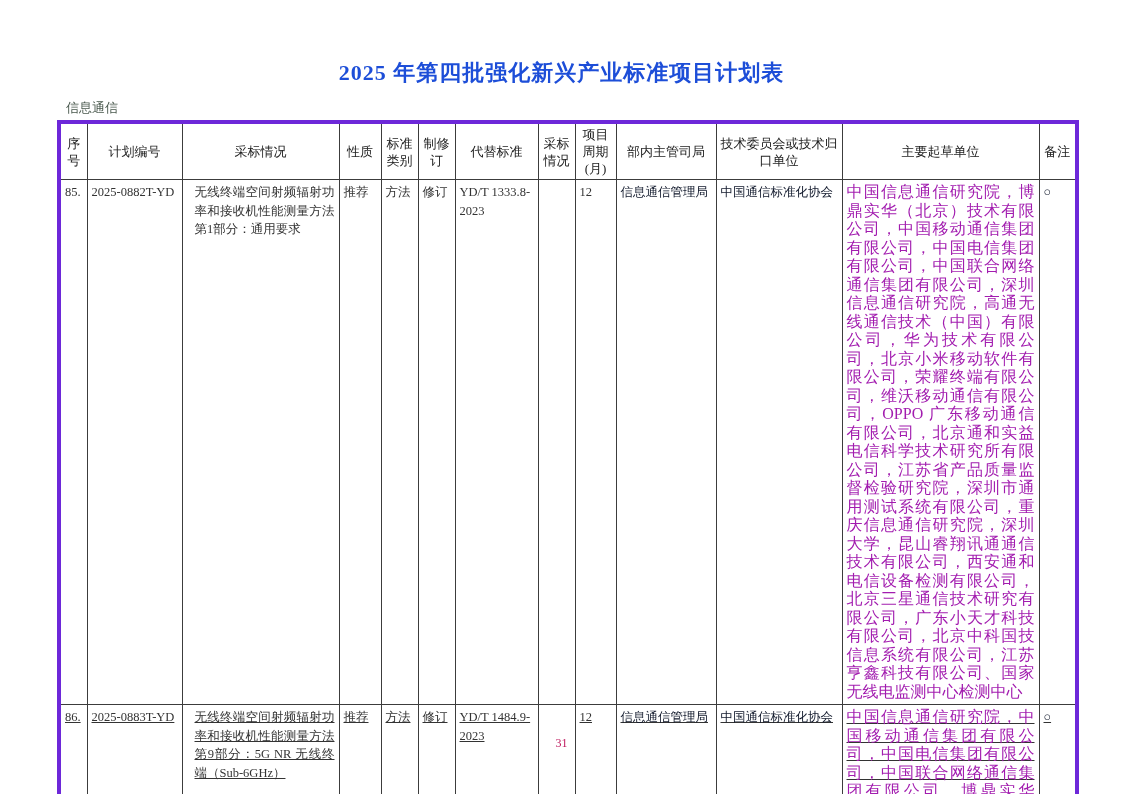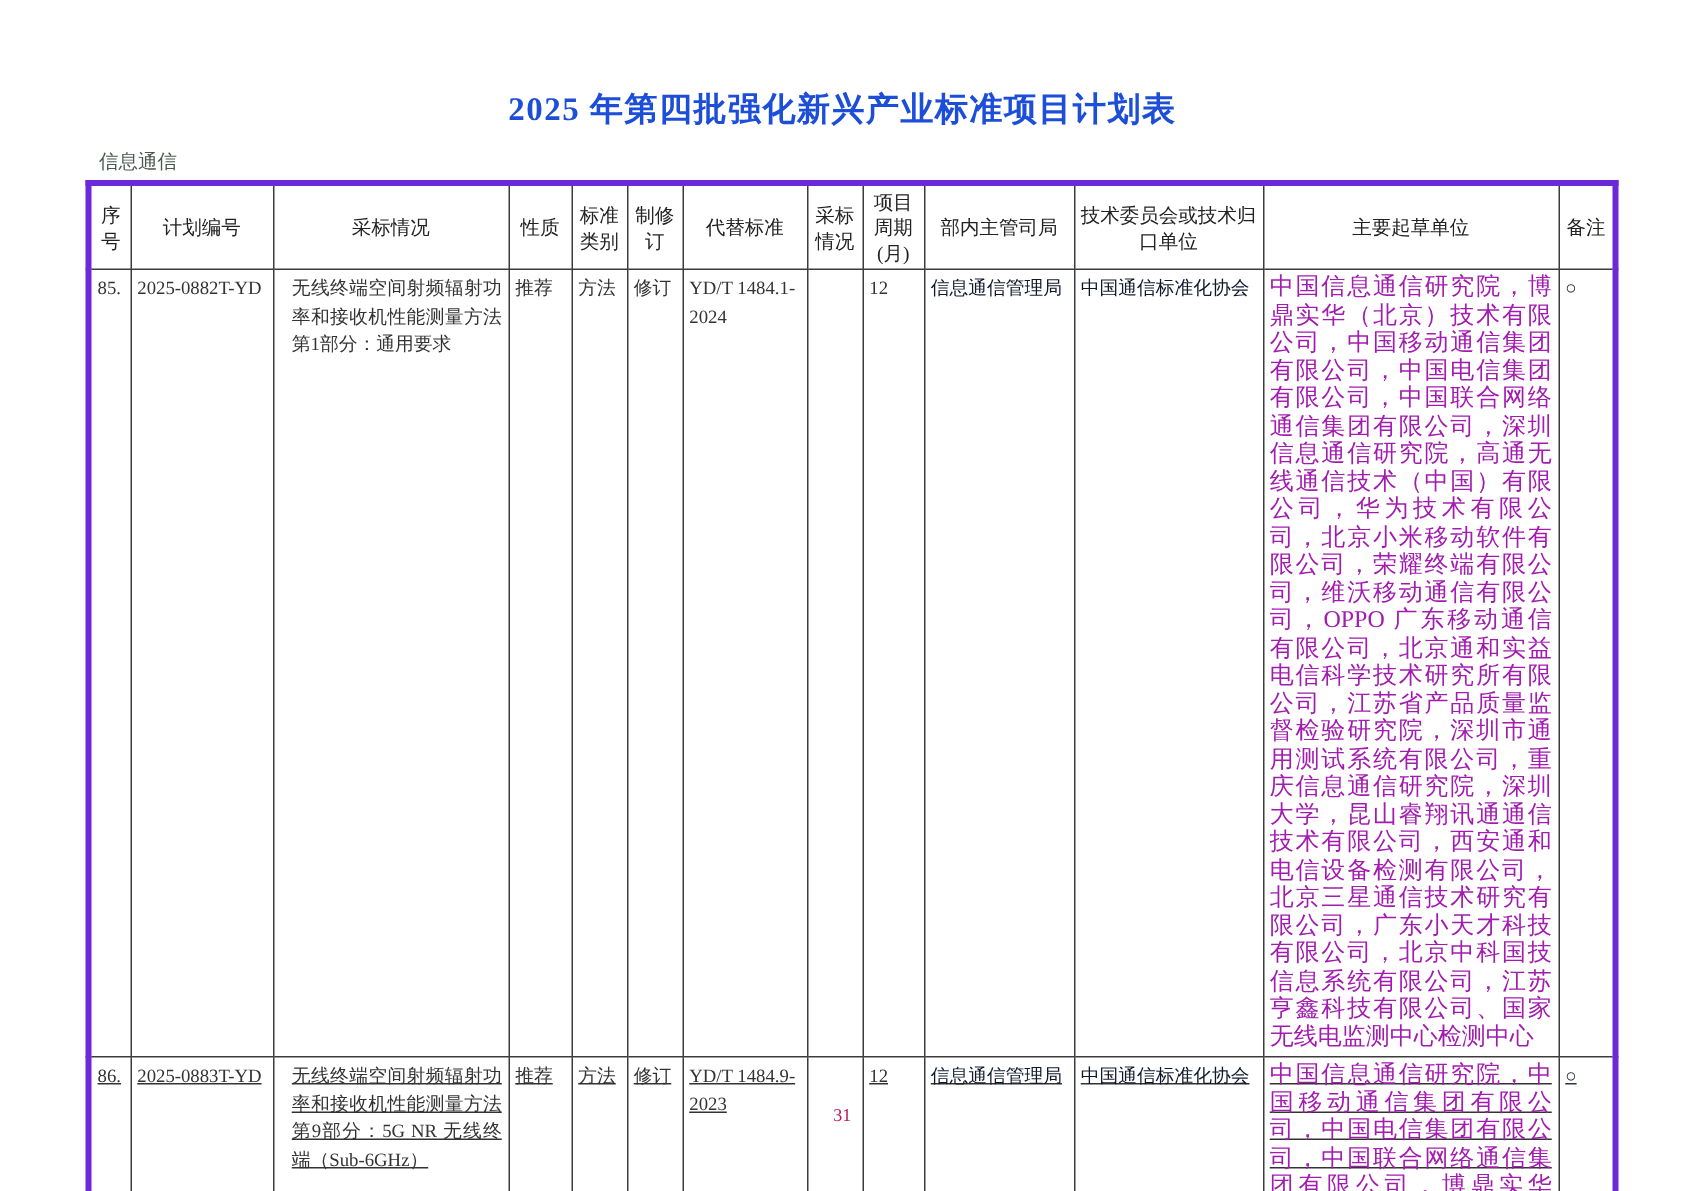--- a/index.html
+++ b/index.html
@@ -126,21 +126,21 @@
     </tr>
   </thead>
   <tbody>
     <tr class="row-a">
       <td class="c-center">85.</td>
       <td class="c-center">2025-0882T-YD</td>
       <td class="c-justify">无线终端空间射频辐射功率和接收机性能测量方法 第1部分：通用要求</td>
       <td class="c-center">推荐</td>
       <td class="c-center">方法</td>
       <td class="c-center">修订</td>
-      <td class="c-break">YD/T 1484.1-2024</td>
+      <td class="c-break">YD/T 1333.8-2023</td>
       <td></td>
       <td class="c-center">12</td>
       <td class="c-center tint">信息通信管理局</td>
       <td class="c-center tint">中国通信标准化协会</td>
       <td class="cell-units">中国信息通信研究院，博鼎实华（北京）技术有限公司，中国移动通信集团有限公司，中国电信集团有限公司，中国联合网络通信集团有限公司，深圳信息通信研究院，高通无线通信技术（中国）有限公司，华为技术有限公司，北京小米移动软件有限公司，荣耀终端有限公司，维沃移动通信有限公司，OPPO 广东移动通信有限公司，北京通和实益电信科学技术研究所有限公司，江苏省产品质量监督检验研究院，深圳市通用测试系统有限公司，重庆信息通信研究院，深圳大学，昆山睿翔讯通通信技术有限公司，西安通和电信设备检测有限公司，北京三星通信技术研究有限公司，广东小天才科技有限公司，北京中科国技信息系统有限公司，江苏亨鑫科技有限公司、国家无线电监测中心检测中心</td>
       <td class="c-center tint">○</td>
     </tr>
     <tr class="row-b">
       <td class="c-center">86.</td>
       <td class="c-center">2025-0883T-YD</td>

